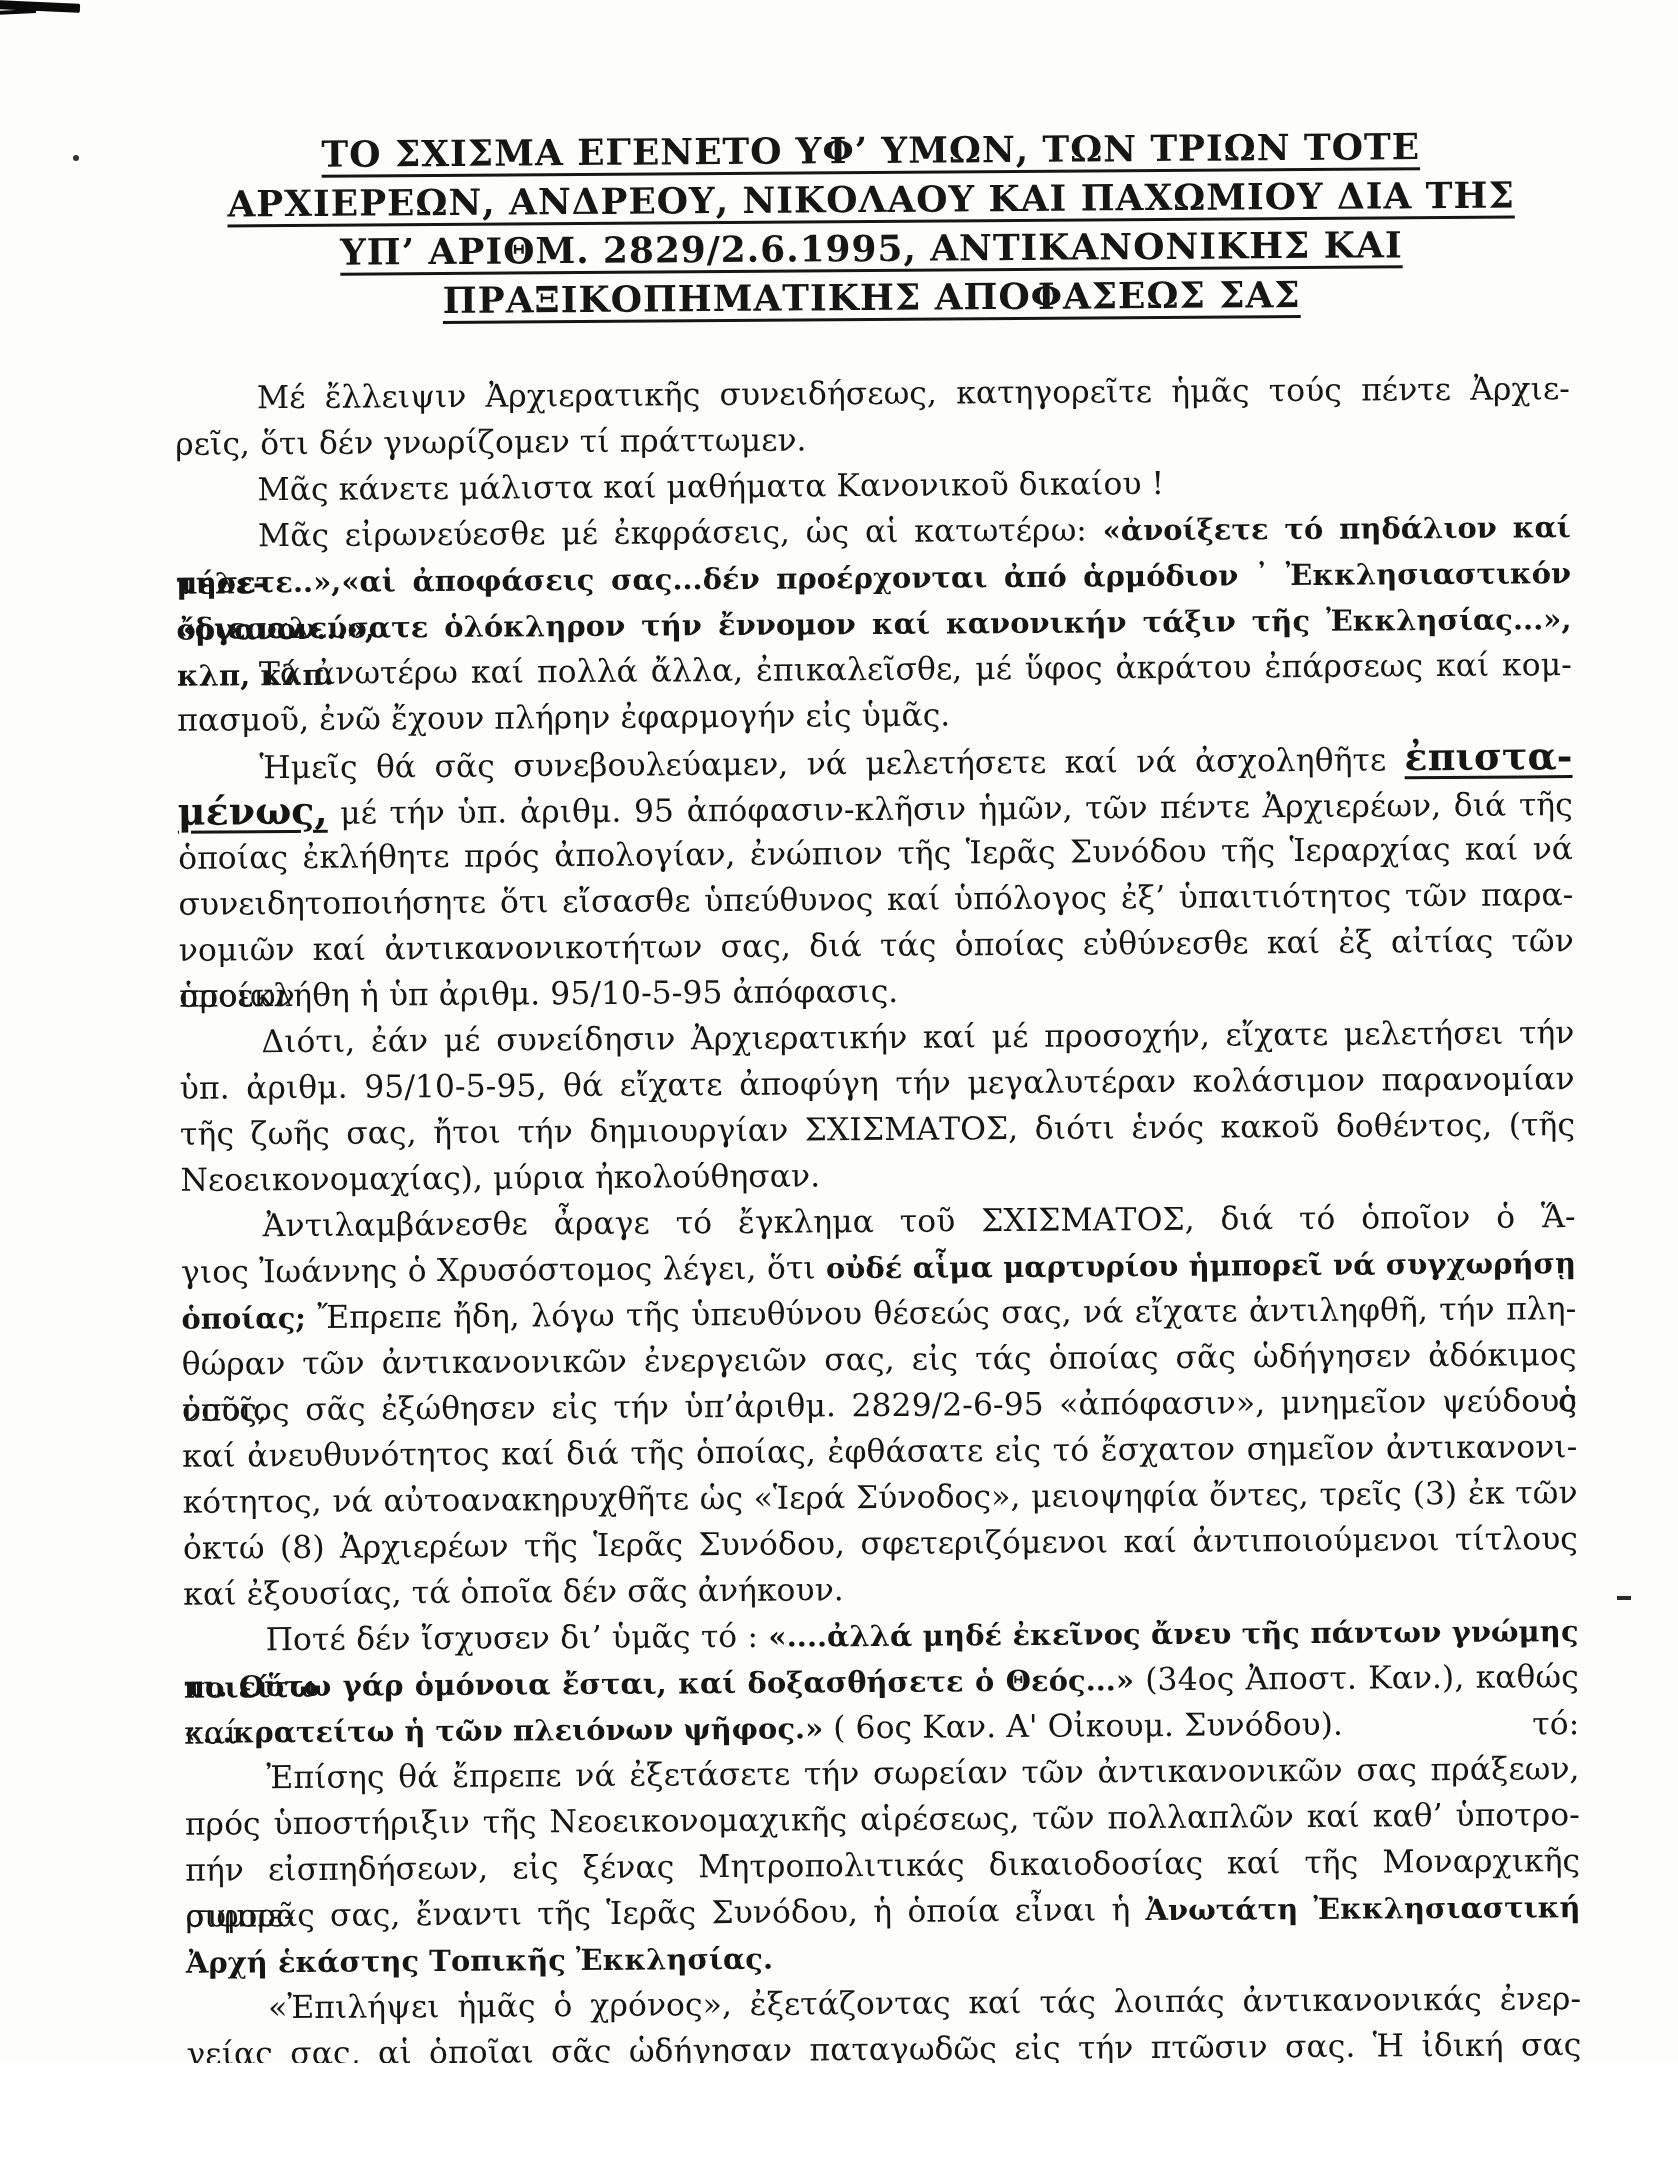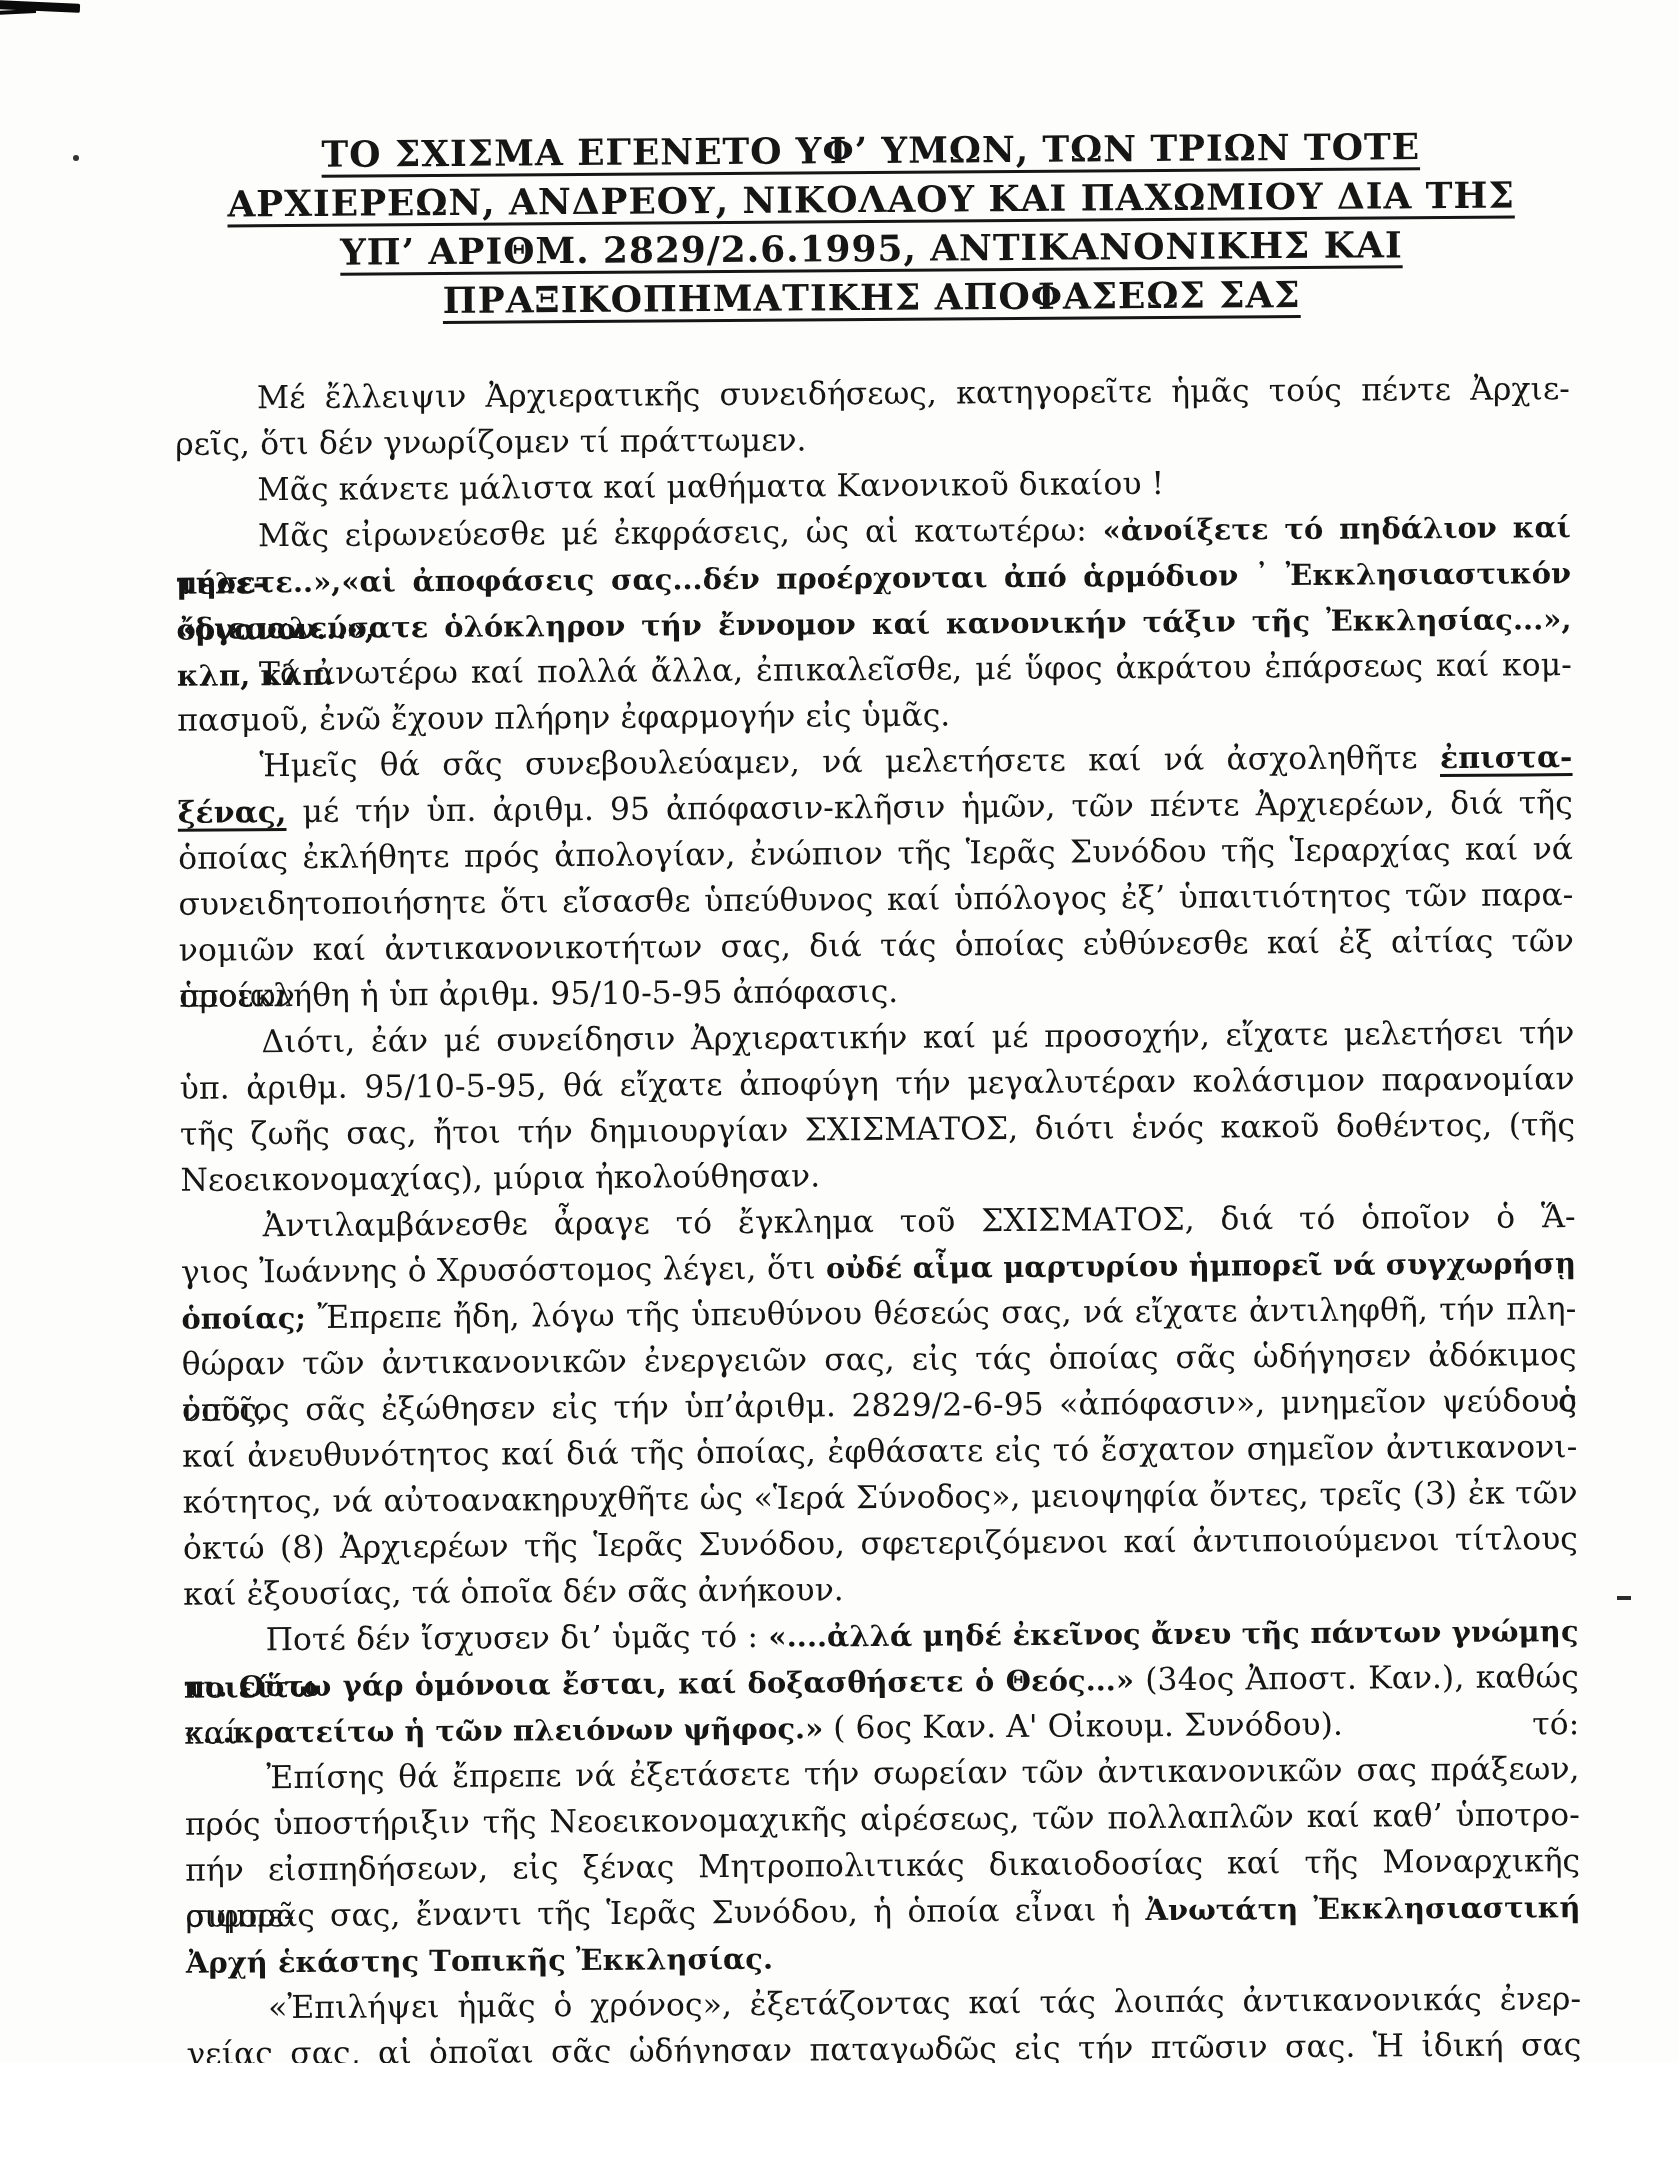--- a/index.html
+++ b/index.html
@@ -44,21 +44,21 @@
   .line{
     text-align:justify;
     text-align-last:justify;
     height:46px;
   }
   .line.indent{text-indent:82px;}
   .line.end{text-align-last:left;}
   .seg{}
   .seg-b{font-weight:700;font-size:29px;}
   .seg-u{text-decoration:underline;text-decoration-thickness:2.6px;text-underline-offset:6px;}
-  .seg-bu{font-weight:700;font-size:30px;text-decoration:underline;text-decoration-thickness:2.6px;text-underline-offset:6px;}
+  .seg-bu{font-weight:700;font-size:38px;text-decoration:underline;text-decoration-thickness:2.6px;text-underline-offset:6px;}
   .seg-xb{font-weight:700;font-size:40px;letter-spacing:1.7px;}
   .pageno{
     margin-top:41px;
     text-align:center;
     font-size:32px;
     letter-spacing:1.7px;
   }
 </style>
 </head>
 <body>
@@ -79,21 +79,21 @@
     <main class="body" id="doc-body">
         <div class="line indent"><span class="seg">Μέ ἔλλειψιν Ἀρχιερατικῆς συνειδήσεως, κατηγορεῖτε ἡμᾶς τούς πέντε Ἀρχιε-</span></div>
         <div class="line end"><span class="seg">ρεῖς, ὅτι δέν γνωρίζομεν τί πράττωμεν.</span></div>
         <div class="line indent end"><span class="seg">Μᾶς κάνετε μάλιστα καί μαθήματα Κανονικοῦ δικαίου !</span></div>
         <div class="line indent"><span class="seg">Μᾶς εἰρωνεύεσθε μέ ἐκφράσεις, ὡς αἱ κατωτέρω: </span><span class="seg seg-b">«ἀνοίξετε τό πηδάλιον καί μελε-</span></div>
         <div class="line"><span class="seg seg-b">τήσετε..»,«αἱ ἀποφάσεις σας...δέν προέρχονται ἀπό ἁρμόδιον ᾽ Ἐκκλησιαστικόν ὄργανον...»,</span></div>
         <div class="line end"><span class="seg seg-b">«διεσαλεύσατε ὁλόκληρον τήν ἔννομον καί κανονικήν τάξιν τῆς Ἐκκλησίας...», κλπ, κλπ.</span></div>
         <div class="line indent"><span class="seg">Τά ἀνωτέρω καί πολλά ἄλλα, ἐπικαλεῖσθε, μέ ὕφος ἀκράτου ἐπάρσεως καί κομ-</span></div>
         <div class="line end"><span class="seg">πασμοῦ, ἐνῶ ἔχουν πλήρην ἐφαρμογήν εἰς ὑμᾶς.</span></div>
         <div class="line indent"><span class="seg">Ἡμεῖς θά σᾶς συνεβουλεύαμεν, νά μελετήσετε καί νά ἀσχοληθῆτε </span><span class="seg seg-bu">ἐπιστα-</span></div>
-        <div class="line"><span class="seg seg-bu">ξένας,</span><span class="seg"> μέ τήν ὑπ. ἀριθμ. 95 ἀπόφασιν-κλῆσιν ἡμῶν, τῶν πέντε Ἀρχιερέων, διά τῆς</span></div>
+        <div class="line"><span class="seg seg-bu">μένως,</span><span class="seg"> μέ τήν ὑπ. ἀριθμ. 95 ἀπόφασιν-κλῆσιν ἡμῶν, τῶν πέντε Ἀρχιερέων, διά τῆς</span></div>
         <div class="line"><span class="seg">ὁποίας ἐκλήθητε πρός ἀπολογίαν, ἐνώπιον τῆς Ἱερᾶς Συνόδου τῆς Ἱεραρχίας καί νά</span></div>
         <div class="line"><span class="seg">συνειδητοποιήσητε ὅτι εἴσασθε ὑπεύθυνος καί ὑπόλογος ἐξ’ ὑπαιτιότητος τῶν παρα-</span></div>
         <div class="line"><span class="seg">νομιῶν καί ἀντικανονικοτήτων σας, διά τάς ὁποίας εὐθύνεσθε καί ἐξ αἰτίας τῶν ὁποίων</span></div>
         <div class="line end"><span class="seg">προεκλήθη ἡ ὑπ ἀριθμ. 95/10-5-95 ἀπόφασις.</span></div>
         <div class="line indent"><span class="seg">Διότι, ἐάν μέ συνείδησιν Ἀρχιερατικήν καί μέ προσοχήν, εἴχατε μελετήσει τήν</span></div>
         <div class="line"><span class="seg">ὑπ. ἀριθμ. 95/10-5-95, θά εἴχατε ἀποφύγη τήν μεγαλυτέραν κολάσιμον παρανομίαν</span></div>
         <div class="line"><span class="seg">τῆς ζωῆς σας, ἤτοι τήν δημιουργίαν ΣΧΙΣΜΑΤΟΣ, διότι ἑνός κακοῦ δοθέντος, (τῆς</span></div>
         <div class="line end"><span class="seg">Νεοεικονομαχίας), μύρια ἠκολούθησαν.</span></div>
         <div class="line indent"><span class="seg">Ἀντιλαμβάνεσθε ἆραγε τό ἔγκλημα τοῦ ΣΧΙΣΜΑΤΟΣ, διά τό ὁποῖον ὁ Ἅ-</span></div>
         <div class="line"><span class="seg">γιος Ἰωάννης ὁ Χρυσόστομος λέγει, ὅτι </span><span class="seg seg-b">οὐδέ αἷμα μαρτυρίου ἡμπορεῖ νά συγχωρήσῃ</span></div>

